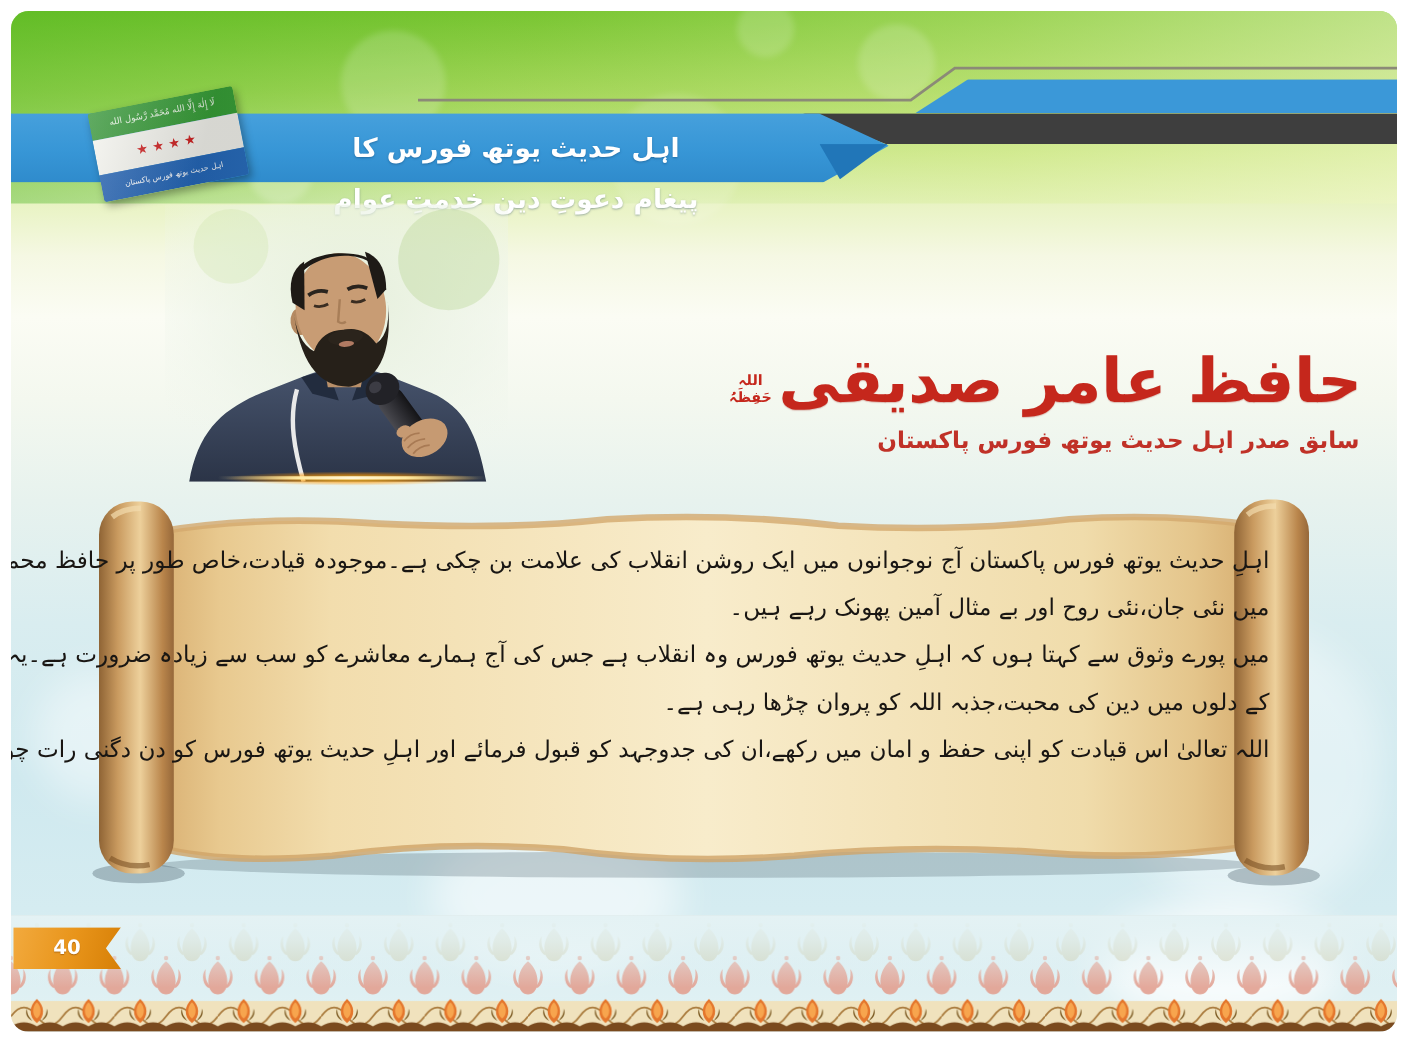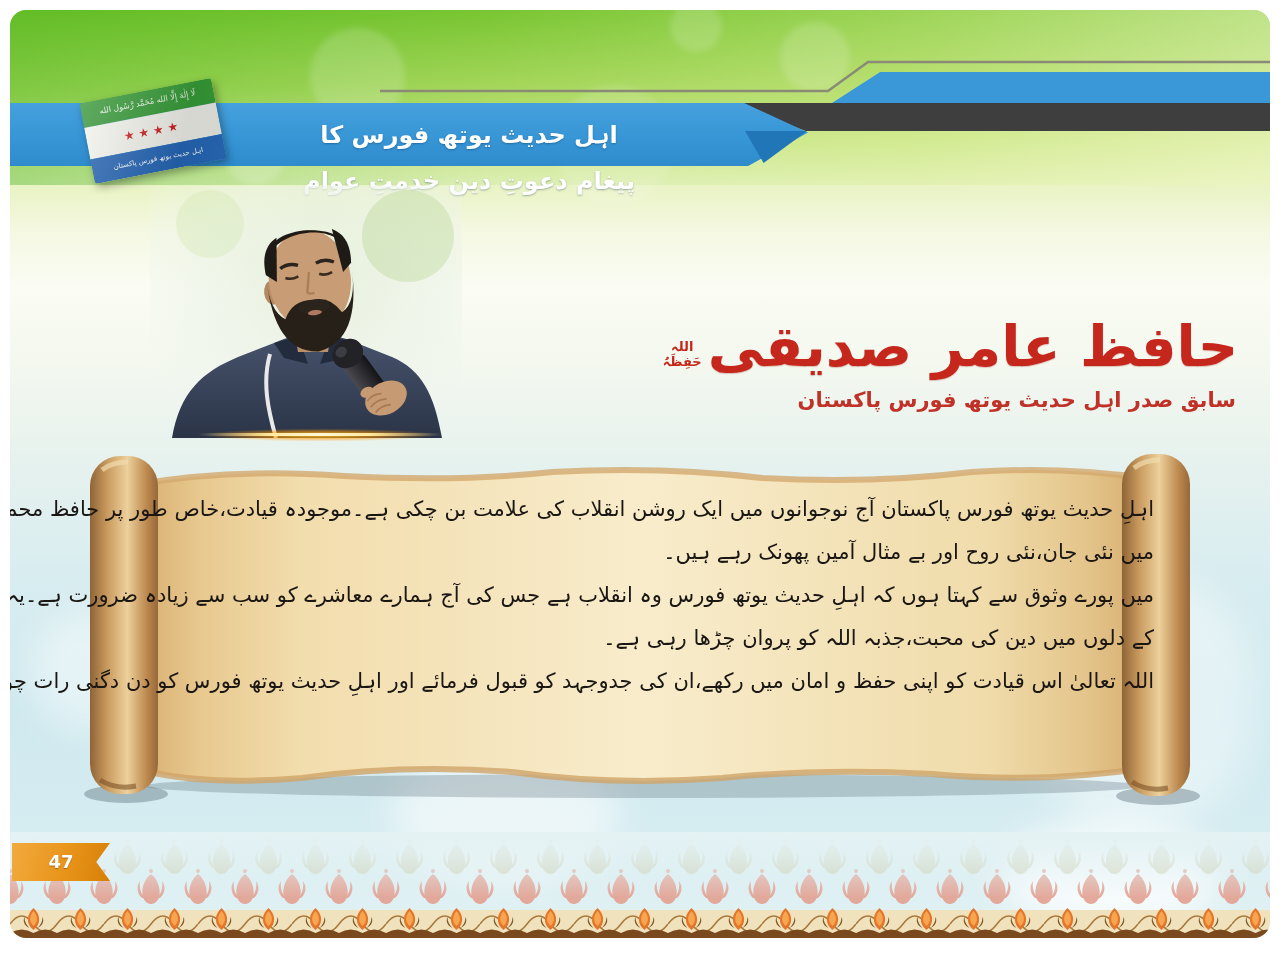--- a/index.html
+++ b/index.html
@@ -292,15 +292,15 @@
         <path d="M0,92 Q11.75,76 23.5,92 T47,92 T70.5,92 T94,92" fill="none" stroke="#a97a3c" stroke-width="1.6"></path>
         <use href="#bud" x="23.5" y="90"></use>
         <use href="#bud" x="70.5" y="90"></use>
         <path d="M0,106 L0,101 Q11.75,94 23.5,101 Q35.25,94 47,101 Q58.75,94 70.5,101 Q82.25,94 94,101 L94,106 Z" fill="#7a4a1e"></path>
       </pattern>
     </defs>
     <rect x="0" y="0" width="1260" height="106" fill="url(#dmk)"></rect>
   </svg>
   <div class="pattern-fade"></div>
 
-  <div class="page-ribbon">47</div>
+  <div class="page-ribbon">40</div>
 
 </div>
 
 </body></html>

